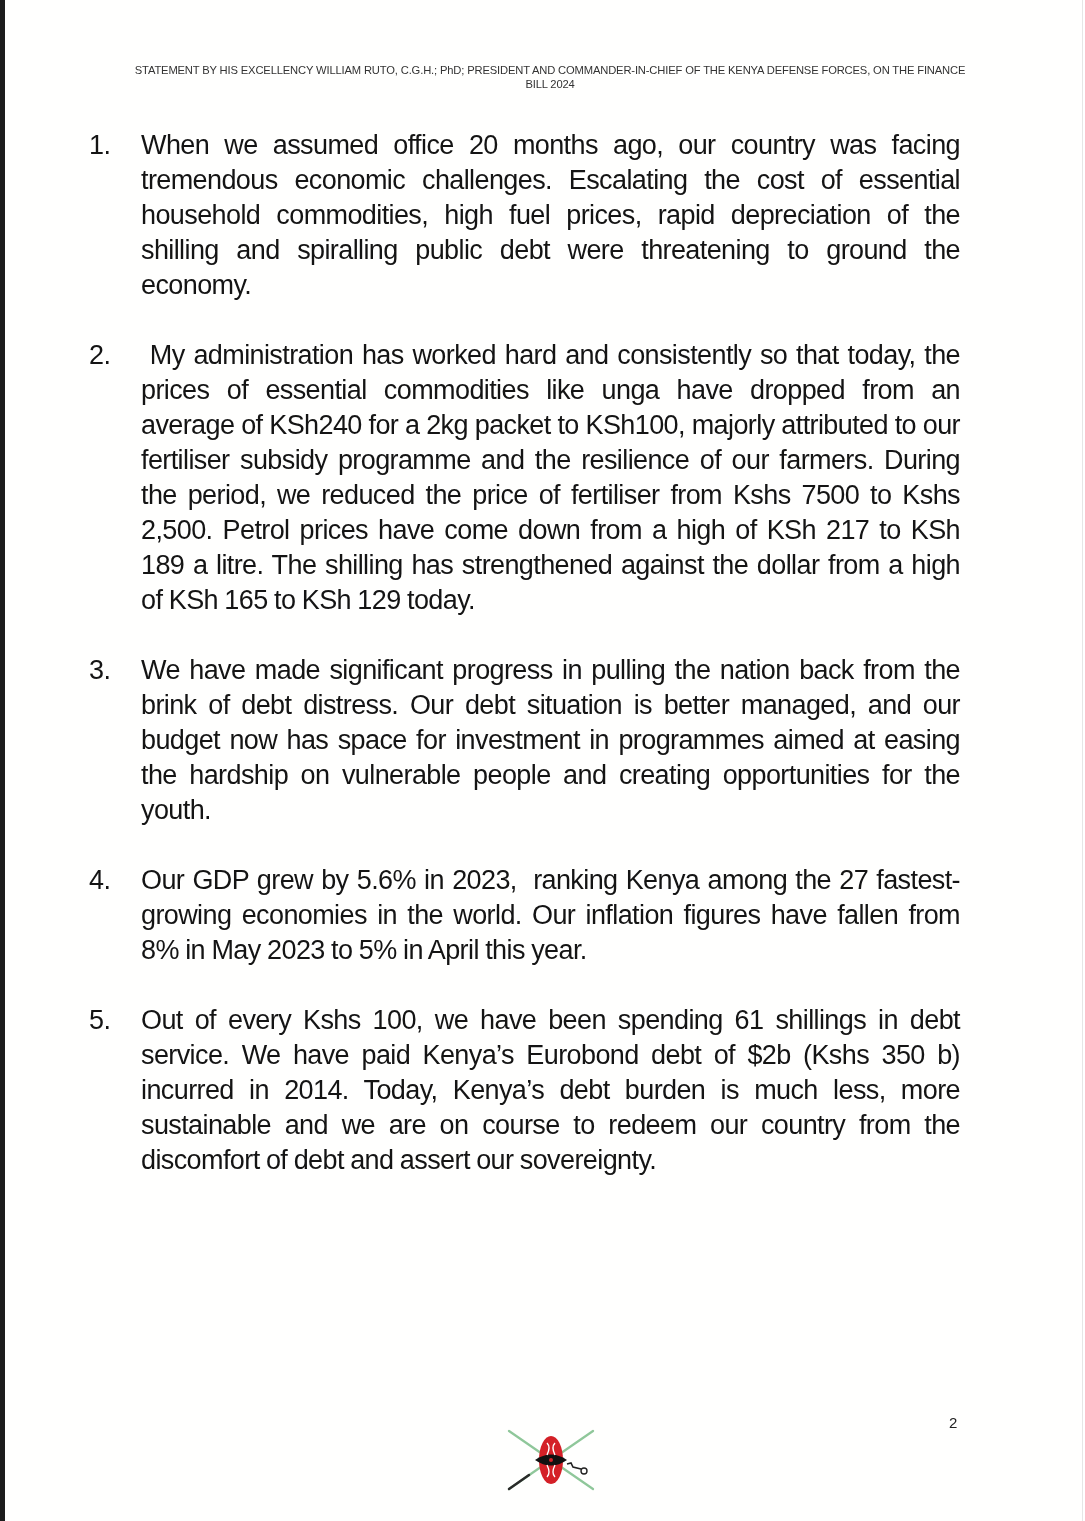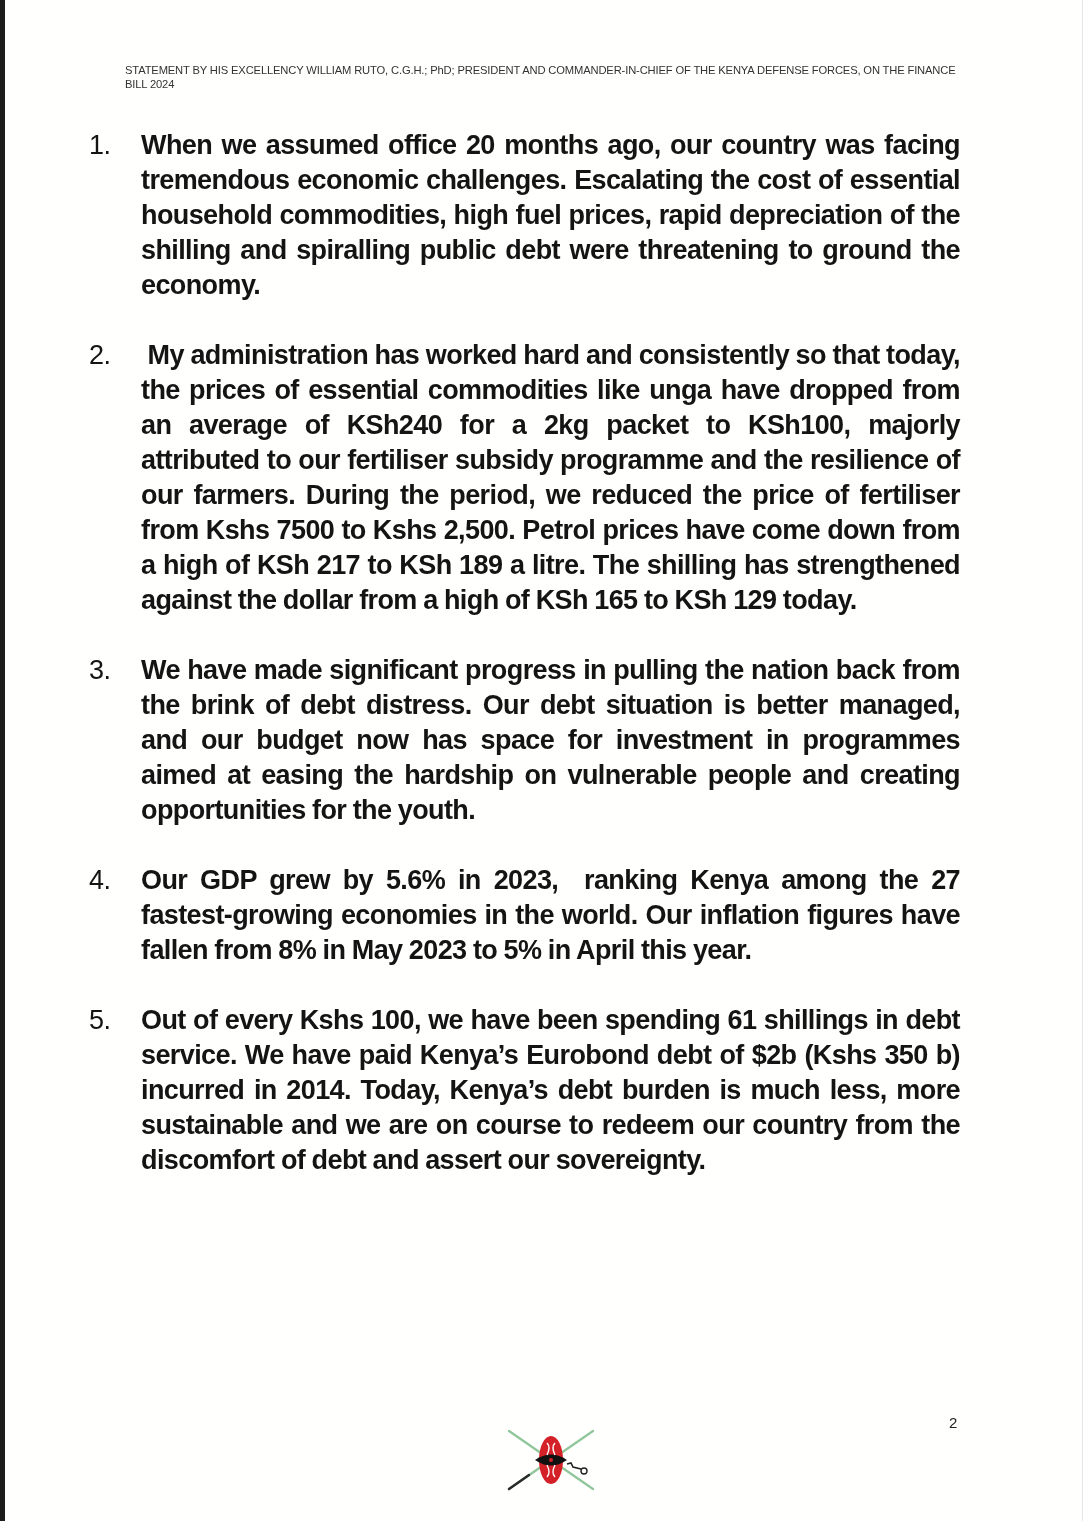--- a/index.html
+++ b/index.html
@@ -31,21 +31,21 @@
       position: absolute;
       left: 5px; top: 0;
       width: 1077px; height: 1521px;
       background: #fffffe;
     }
     .header {
       position: absolute;
       left: 120px;
       top: 63px;
       width: 850px;
-      text-align: left;
+      text-align: center;
       font-size: 11.2px;
       line-height: 14px;
       color: #333333;
       letter-spacing: -0.15px;
     }
     .items {
       position: absolute;
       left: 80px;
       top: 128px;
       width: 875px;
@@ -62,21 +62,21 @@
       text-align: justify;
       letter-spacing: -0.6px;
       word-spacing: -0.5px;
       color: #141414;
     }
     .item-num {
       position: absolute;
       left: 4px;
       top: 0;
     }
-    .item-text { display: block; font-weight: bold; }
+    .item-text { display: block; }
     .page-number {
       position: absolute;
       left: 944px;
       top: 1414px;
       font-size: 15px;
       color: #222222;
     }
     .emblem {
       position: absolute;
       left: 500px;

